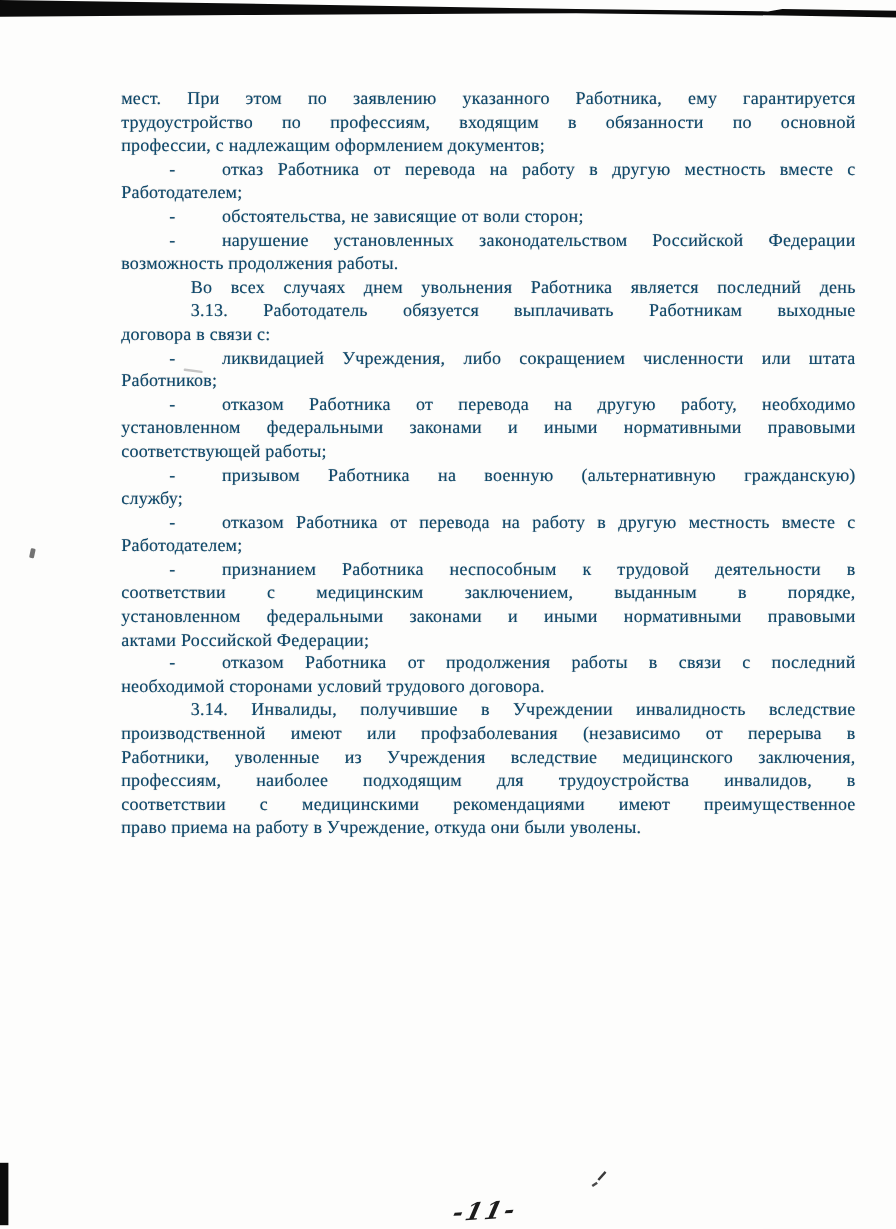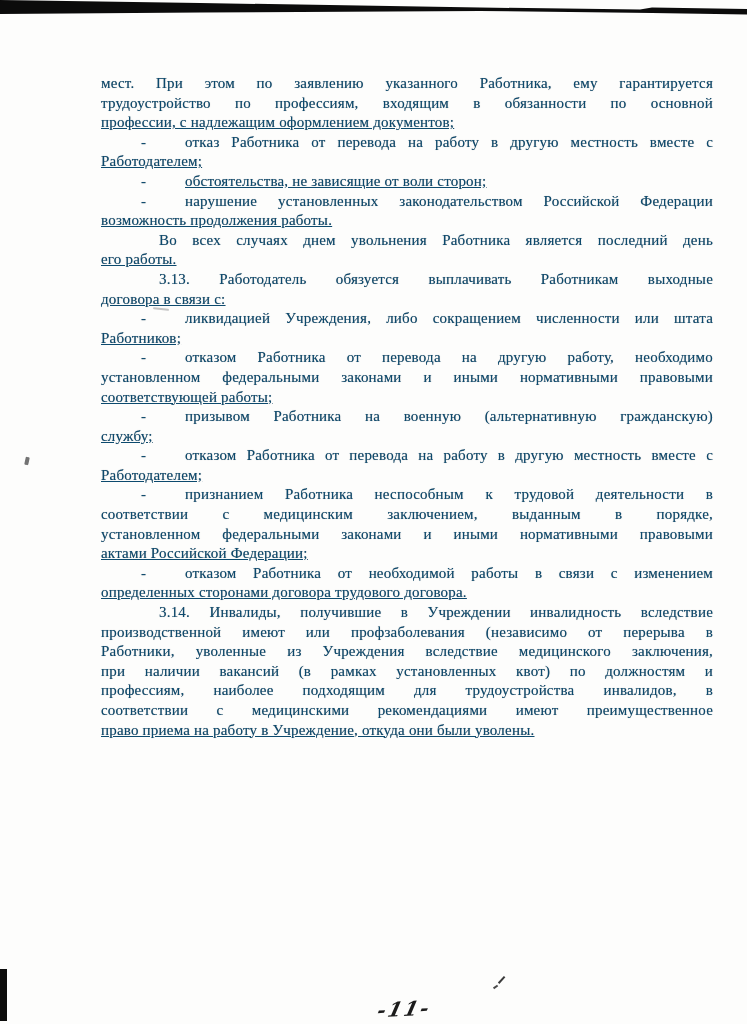--- a/index.html
+++ b/index.html
@@ -27,21 +27,21 @@
     letter-spacing: 0.2px;
     text-shadow: 0 0 0.7px rgba(52,53,58,0.55);
   }
   .para { position: relative; }
   .line {
     position: relative;
     text-align: justify;
     text-align-last: justify;
     white-space: normal;
   }
-  .line.end { text-align-last: left; text-decoration: underline; }
+  .line.end { text-align-last: left; }
   .para.bullet .line.first { text-indent: 84px; }
   .para.indent .line.first { text-indent: 58px; }
   .dash {
     position: absolute;
     left: 40px;
     top: 0;
     text-indent: 0;
   }
   
   .top-edge {
@@ -124,21 +124,20 @@
       </div>
       <div class="para bullet">
         <div class="line first end"><span class="dash">-</span><span>обстоятельства, не зависящие от воли сторон;</span></div>
       </div>
       <div class="para bullet">
         <div class="line first"><span class="dash">-</span><span>нарушение установленных законодательством Российской Федерации</span></div>
         <div class="line end"><span>возможность продолжения работы.</span></div>
       </div>
       <div class="para indent">
         <div class="line first"><span>Во всех случаях днем увольнения Работника является последний день</span></div>
-        <div class="line end"><span>его работы.</span></div>
       </div>
       <div class="para indent">
         <div class="line first"><span>3.13. Работодатель обязуется выплачивать Работникам выходные</span></div>
         <div class="line end"><span>договора в связи с:</span></div>
       </div>
       <div class="para bullet">
         <div class="line first"><span class="dash">-</span><span>ликвидацией Учреждения, либо сокращением численности или штата</span></div>
         <div class="line end"><span>Работников;</span></div>
       </div>
       <div class="para bullet">
@@ -154,28 +153,27 @@
         <div class="line first"><span class="dash">-</span><span>отказом Работника от перевода на работу в другую местность вместе с</span></div>
         <div class="line end"><span>Работодателем;</span></div>
       </div>
       <div class="para bullet">
         <div class="line first"><span class="dash">-</span><span>признанием Работника неспособным к трудовой деятельности в</span></div>
         <div class="line"><span>соответствии с медицинским заключением, выданным в порядке,</span></div>
         <div class="line"><span>установленном федеральными законами и иными нормативными правовыми</span></div>
         <div class="line end"><span>актами Российской Федерации;</span></div>
       </div>
       <div class="para bullet">
-        <div class="line first"><span class="dash">-</span><span>отказом Работника от необходимой работы в связи с изменением</span></div>
-        <div class="line end"><span>определенных сторонами договора трудового договора.</span></div>
+        <div class="line first"><span class="dash">-</span><span>отказом Работника от продолжения работы в связи с последний</span></div>
+        <div class="line end"><span>необходимой сторонами условий трудового договора.</span></div>
       </div>
       <div class="para indent">
         <div class="line first"><span>3.14. Инвалиды, получившие в Учреждении инвалидность вследствие</span></div>
         <div class="line"><span>производственной имеют или профзаболевания (независимо от перерыва в</span></div>
         <div class="line"><span>Работники, уволенные из Учреждения вследствие медицинского заключения,</span></div>
-        <div class="line"><span>при наличии вакансий (в рамках установленных квот) по должностям и</span></div>
         <div class="line"><span>профессиям, наиболее подходящим для трудоустройства инвалидов, в</span></div>
         <div class="line"><span>соответствии с медицинскими рекомендациями имеют преимущественное</span></div>
         <div class="line end"><span>право приема на работу в Учреждение, откуда они были уволены.</span></div>
       </div>
     </div>
 
   <div class="pagenum">-11-</div>
 
   <div class="tick-a"></div>
   <div class="tick-b"></div>

